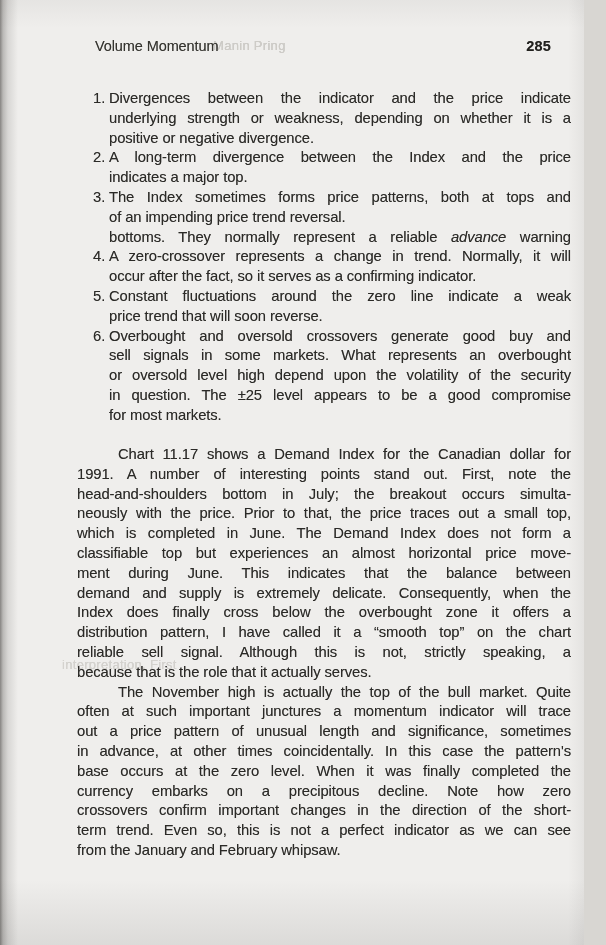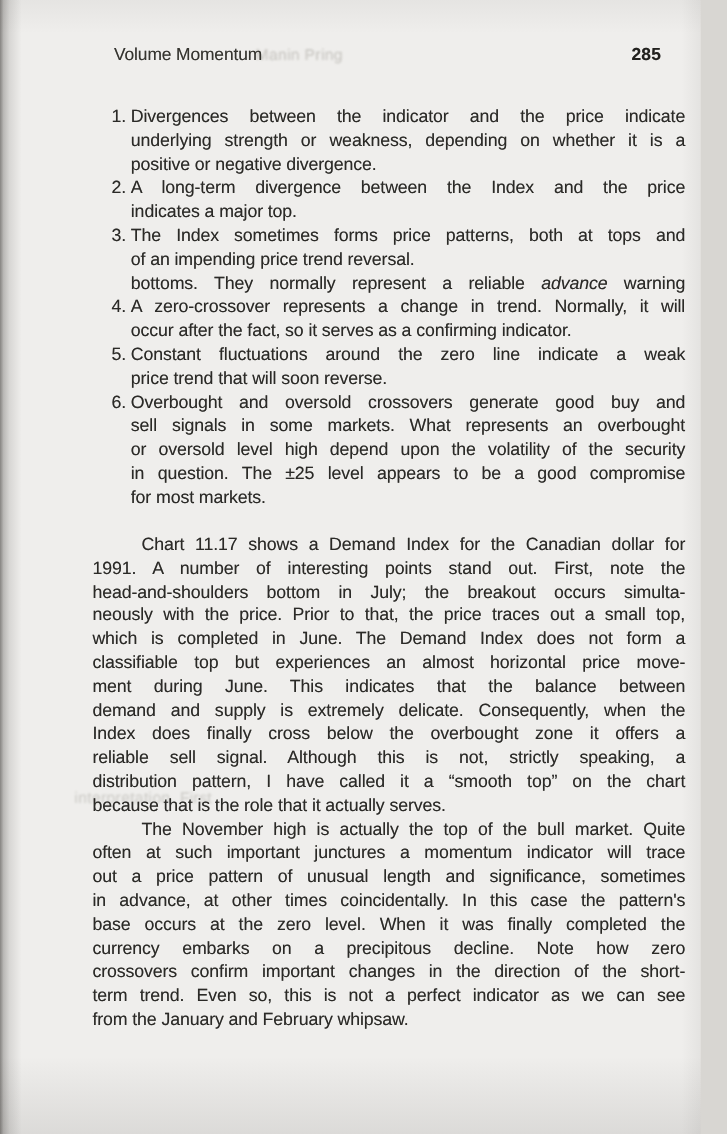--- a/index.html
+++ b/index.html
@@ -105,22 +105,22 @@
     <div class="para">
       <div class="line jl fi">Chart 11.17 shows a Demand Index for the Canadian dollar for</div>
       <div class="line jl">1991.  A number of interesting points stand out.  First, note the</div>
       <div class="line jl">head-and-shoulders bottom in July; the breakout occurs simulta-</div>
       <div class="line jl">neously with the price.  Prior to that, the price traces out a small top,</div>
       <div class="line jl">which is completed in June.  The Demand Index does not form a</div>
       <div class="line jl">classifiable top but experiences an almost horizontal price move-</div>
       <div class="line jl">ment during June.  This indicates that the balance between</div>
       <div class="line jl">demand and supply is extremely delicate.  Consequently, when the</div>
       <div class="line jl">Index does finally cross below the overbought zone it offers a</div>
+      <div class="line jl">distribution pattern, I have called it a “smooth top” on the chart</div>
       <div class="line jl">reliable sell signal.  Although this is not, strictly speaking, a</div>
-      <div class="line jl">distribution pattern, I have called it a “smooth top” on the chart</div>
       <div class="line ll">because that is the role that it actually serves.</div>
     </div>
 
     <div class="para">
       <div class="line jl fi">The November high is actually the top of the bull market.  Quite</div>
       <div class="line jl">often at such important junctures a momentum indicator will trace</div>
       <div class="line jl">out a price pattern of unusual length and significance, sometimes</div>
       <div class="line jl">in advance, at other times coincidentally.  In this case the pattern's</div>
       <div class="line jl">base occurs at the zero level.  When it was finally completed the</div>
       <div class="line jl">currency embarks on a precipitous decline.  Note how zero</div>

